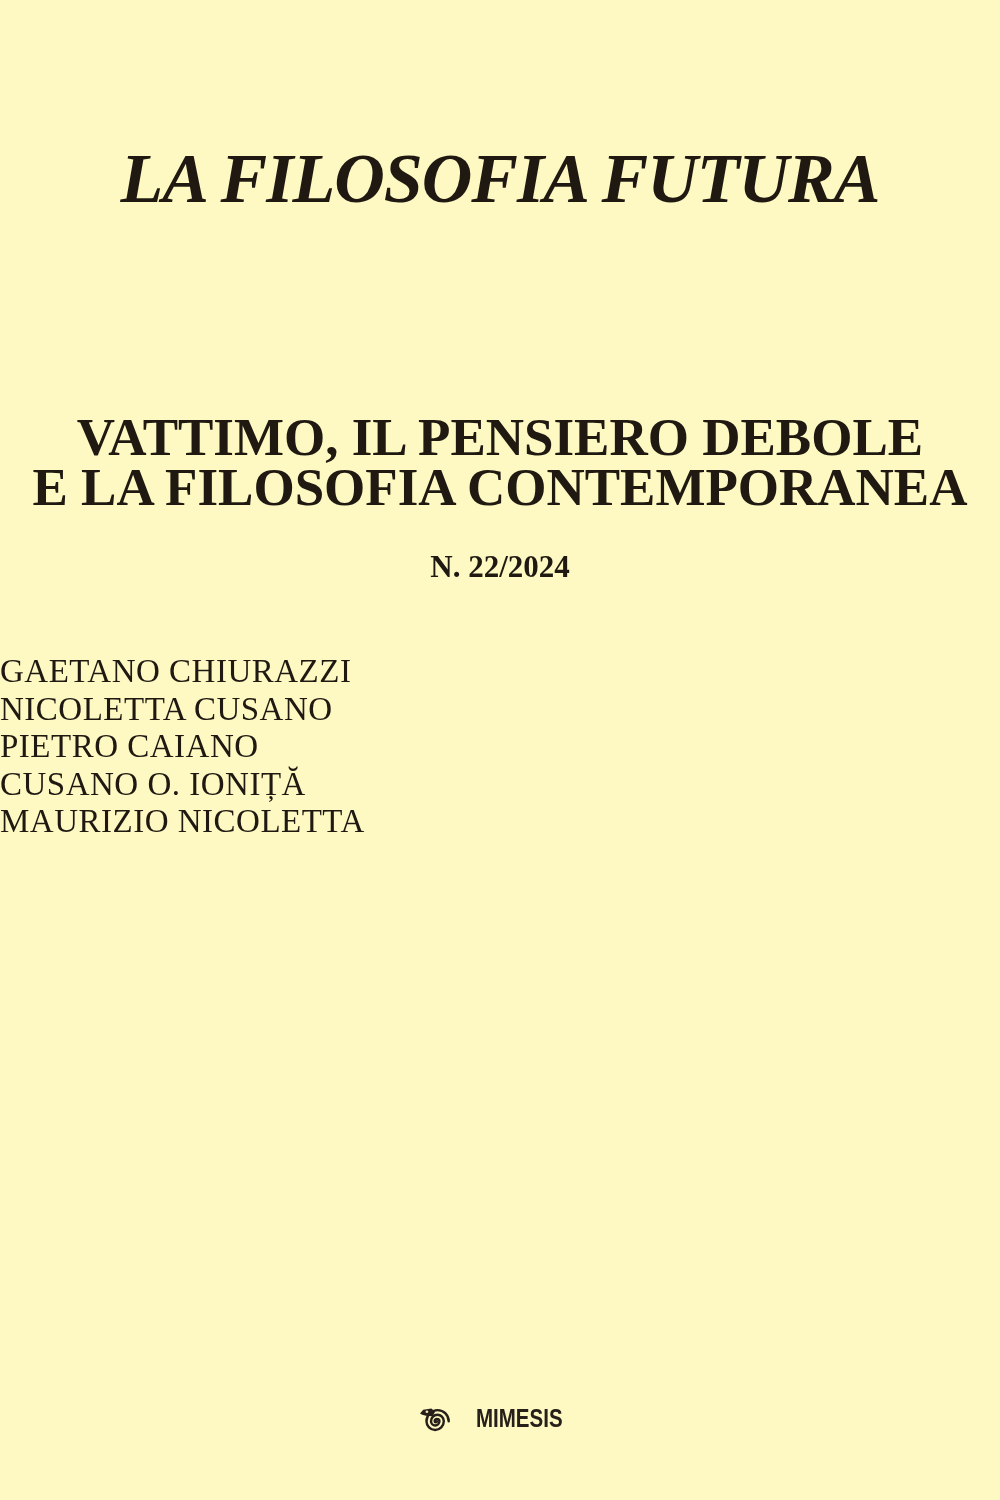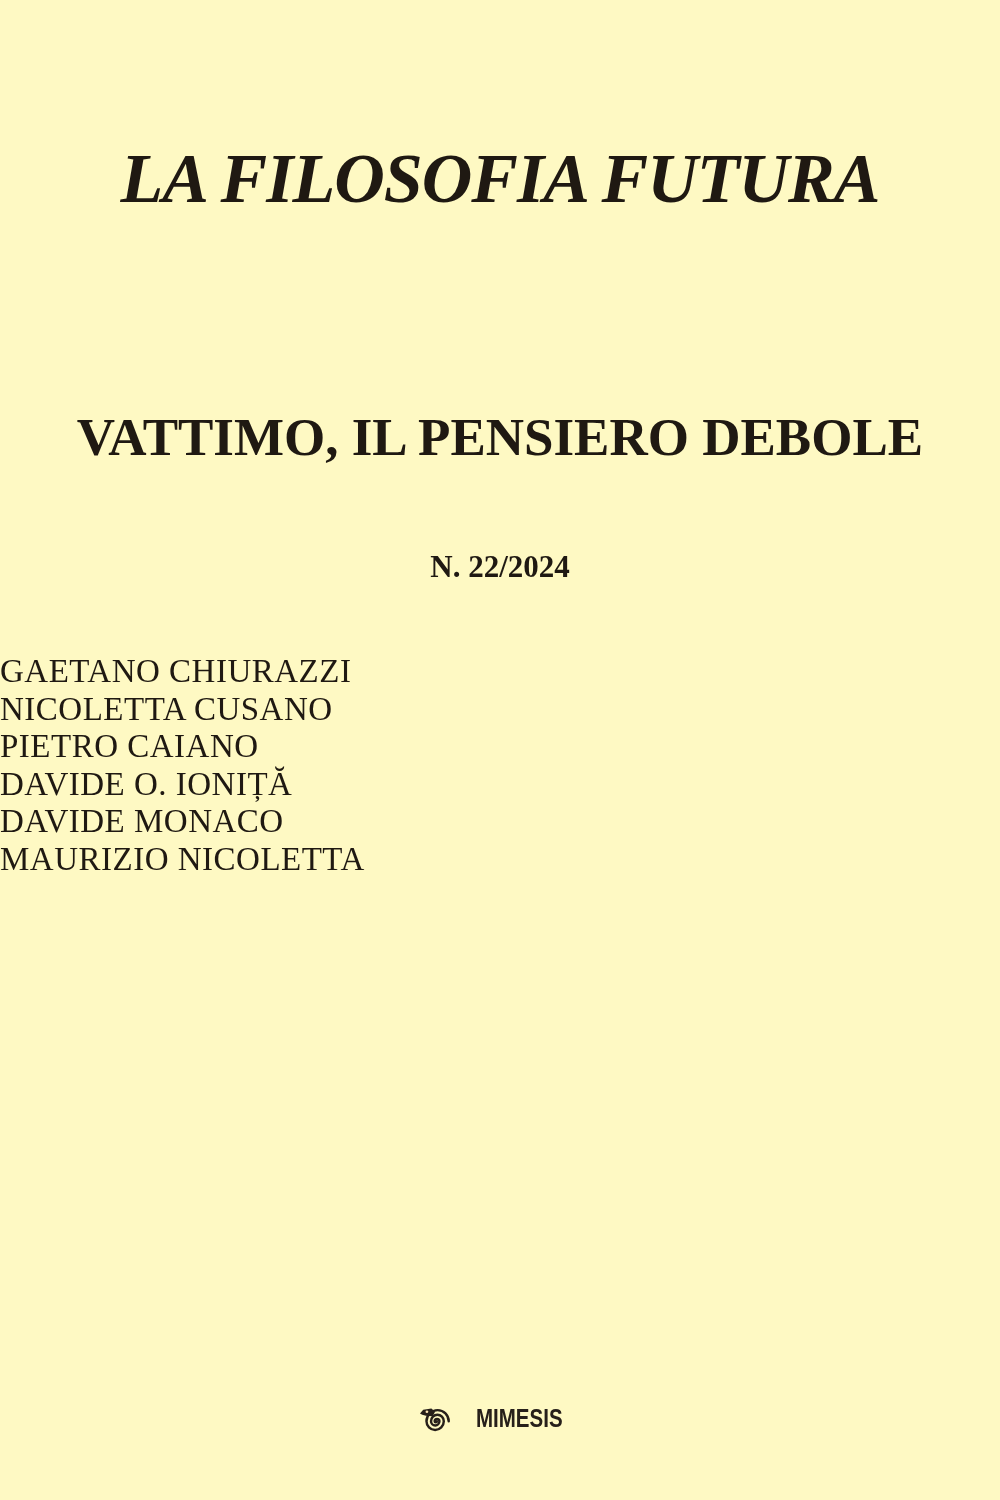--- a/index.html
+++ b/index.html
@@ -89,30 +89,30 @@
 </style>
 </head>
 <body>
 
 <div class="cover">
 
   <div class="journal-title">LA FILOSOFIA FUTURA</div>
 
   <div class="issue-title">
     <div>VATTIMO, IL PENSIERO DEBOLE</div>
+    <div>E LA FILOSOFIA CONTEMPORANEA</div>
   </div>
 
   <div class="issue-number">N. 22/2024</div>
 
   <div class="authors">
       <div>GAETANO CHIURAZZI</div>
       <div>NICOLETTA CUSANO</div>
       <div>PIETRO CAIANO</div>
-      <div>DAVIDE O. IONIȚĂ</div>
-      <div>DAVIDE MONACO</div>
+      <div>CUSANO O. IONIȚĂ</div>
       <div>MAURIZIO NICOLETTA</div>
     </div>
 
   <div class="publisher">
     <span>
       <svg width="33" height="31" viewBox="0 0 36 34" aria-hidden="true">
         <g stroke="#27201a" stroke-width="2.7" fill="none" stroke-linecap="round">
           <path d="M 32.5 20
                    A 12.2 12.2 0 0 0 8.1 20
                    A 9.5 9.5 0 0 0 27.1 20

